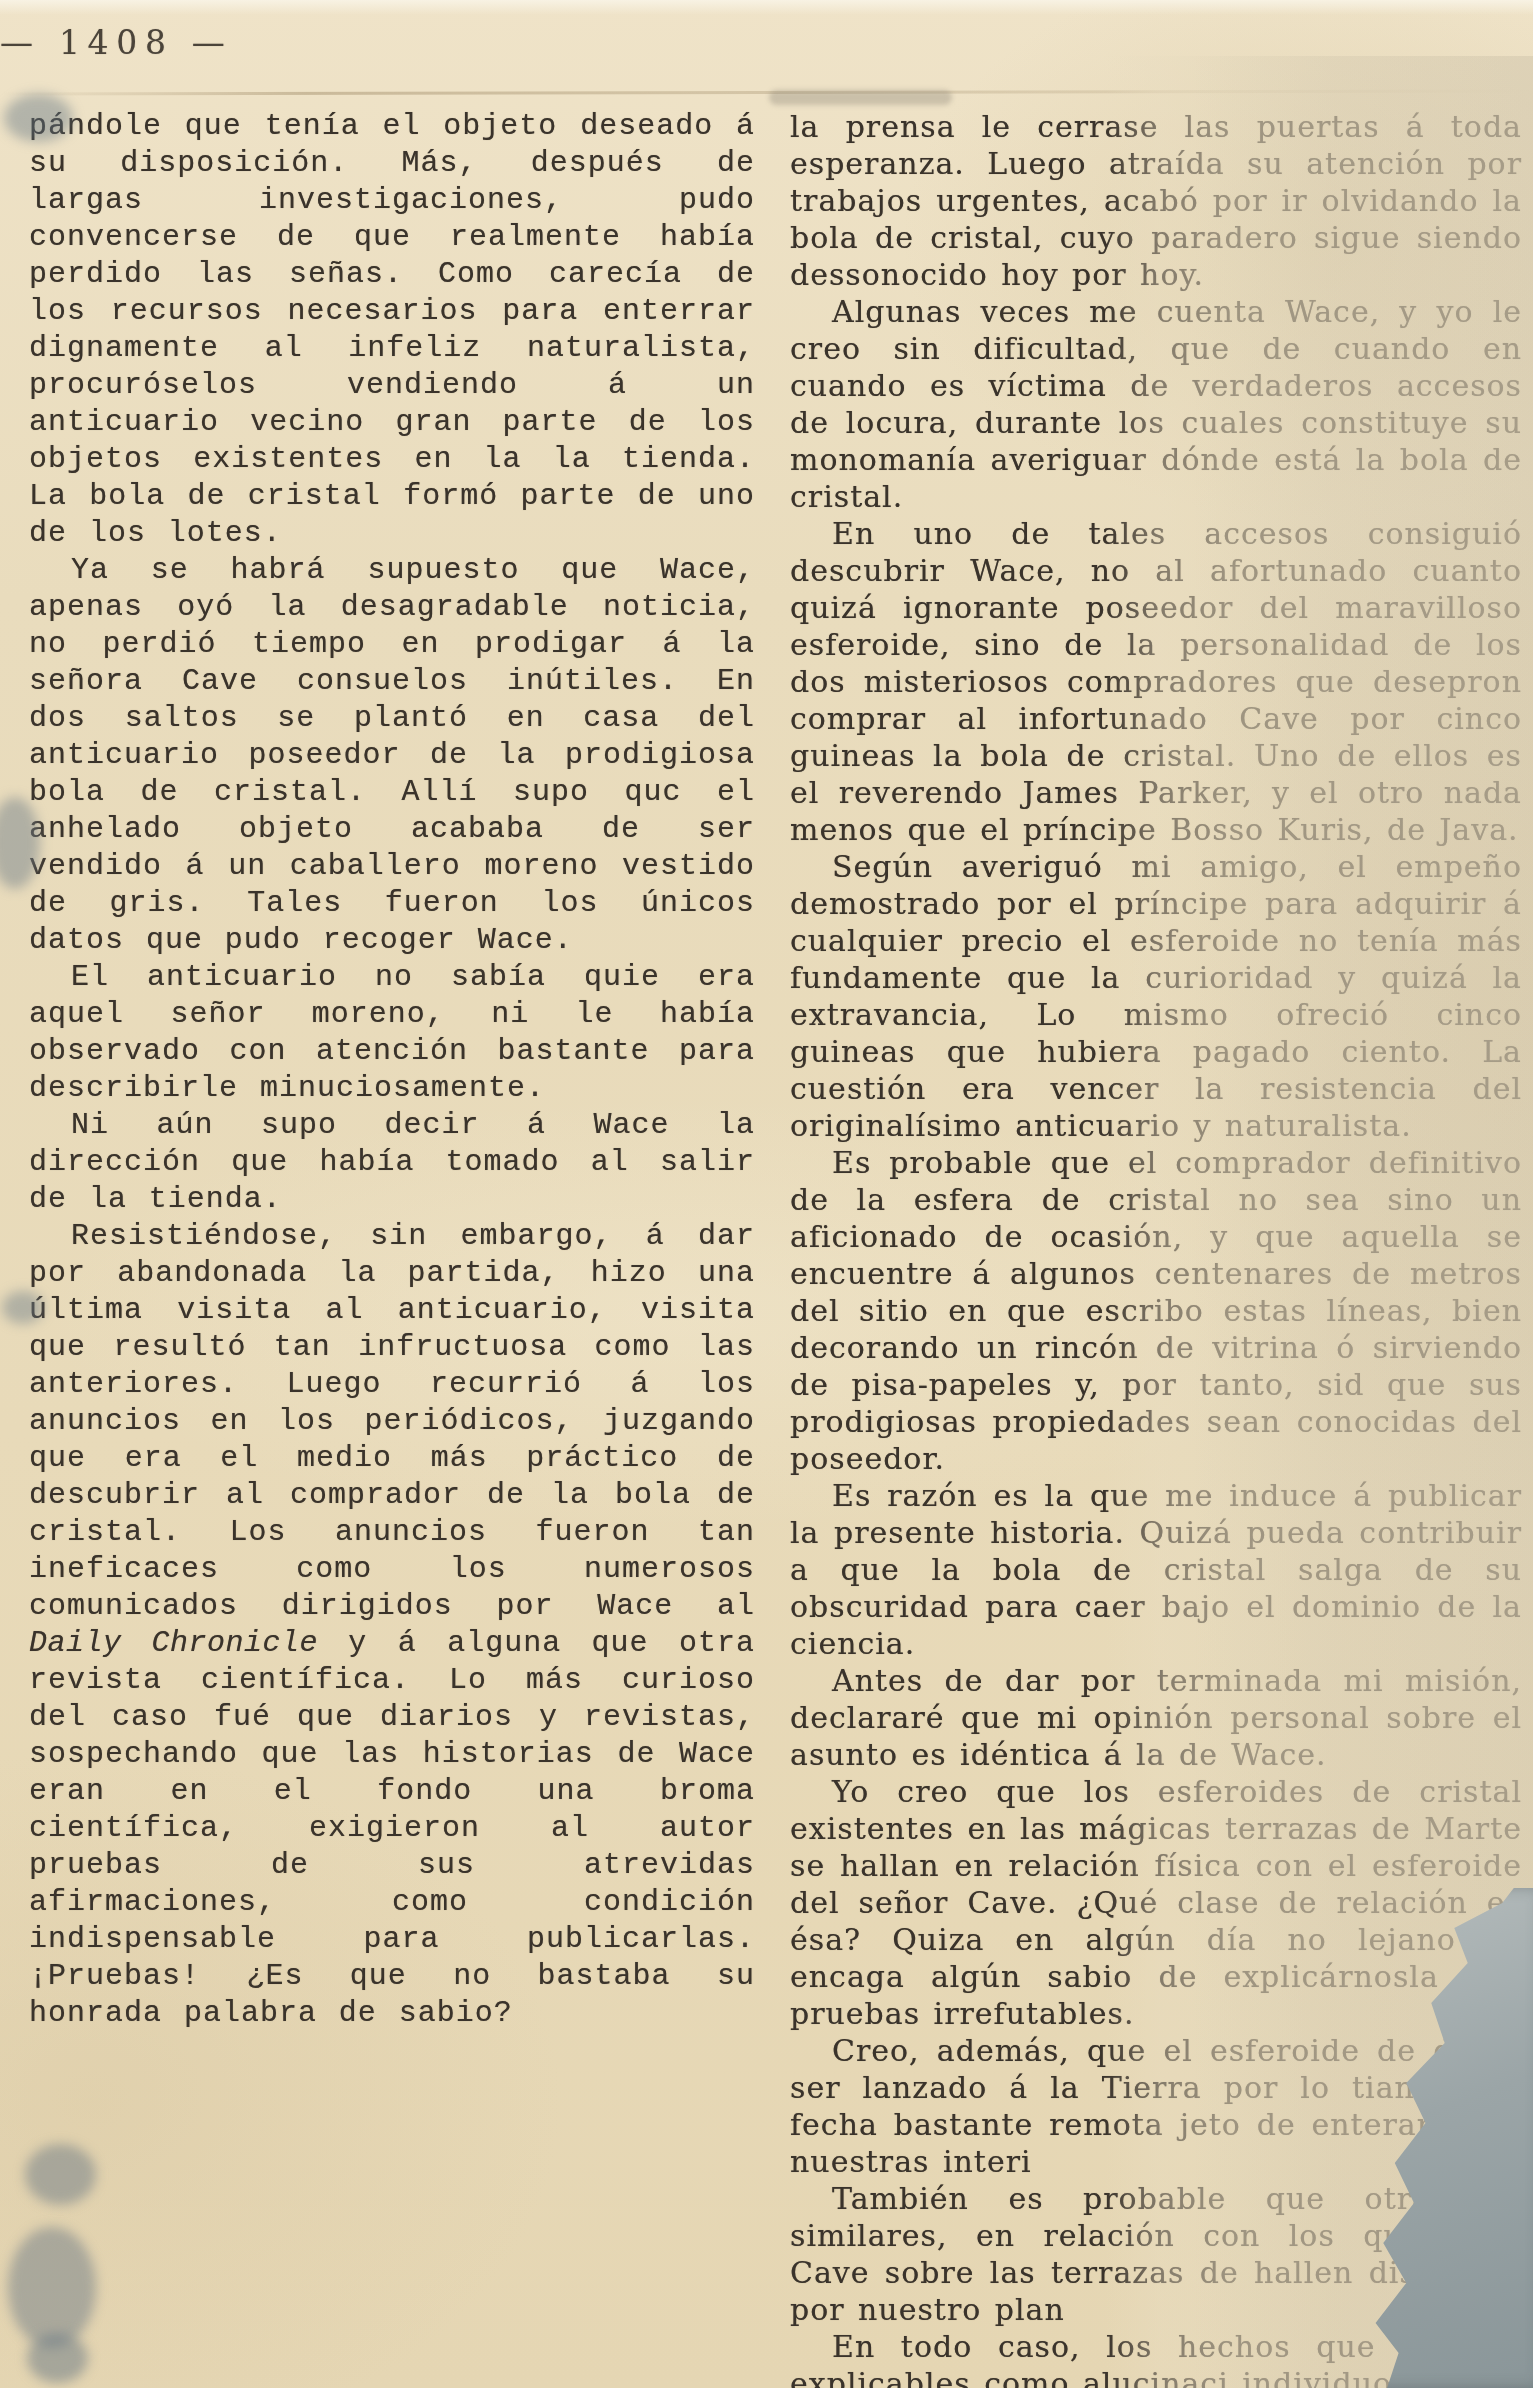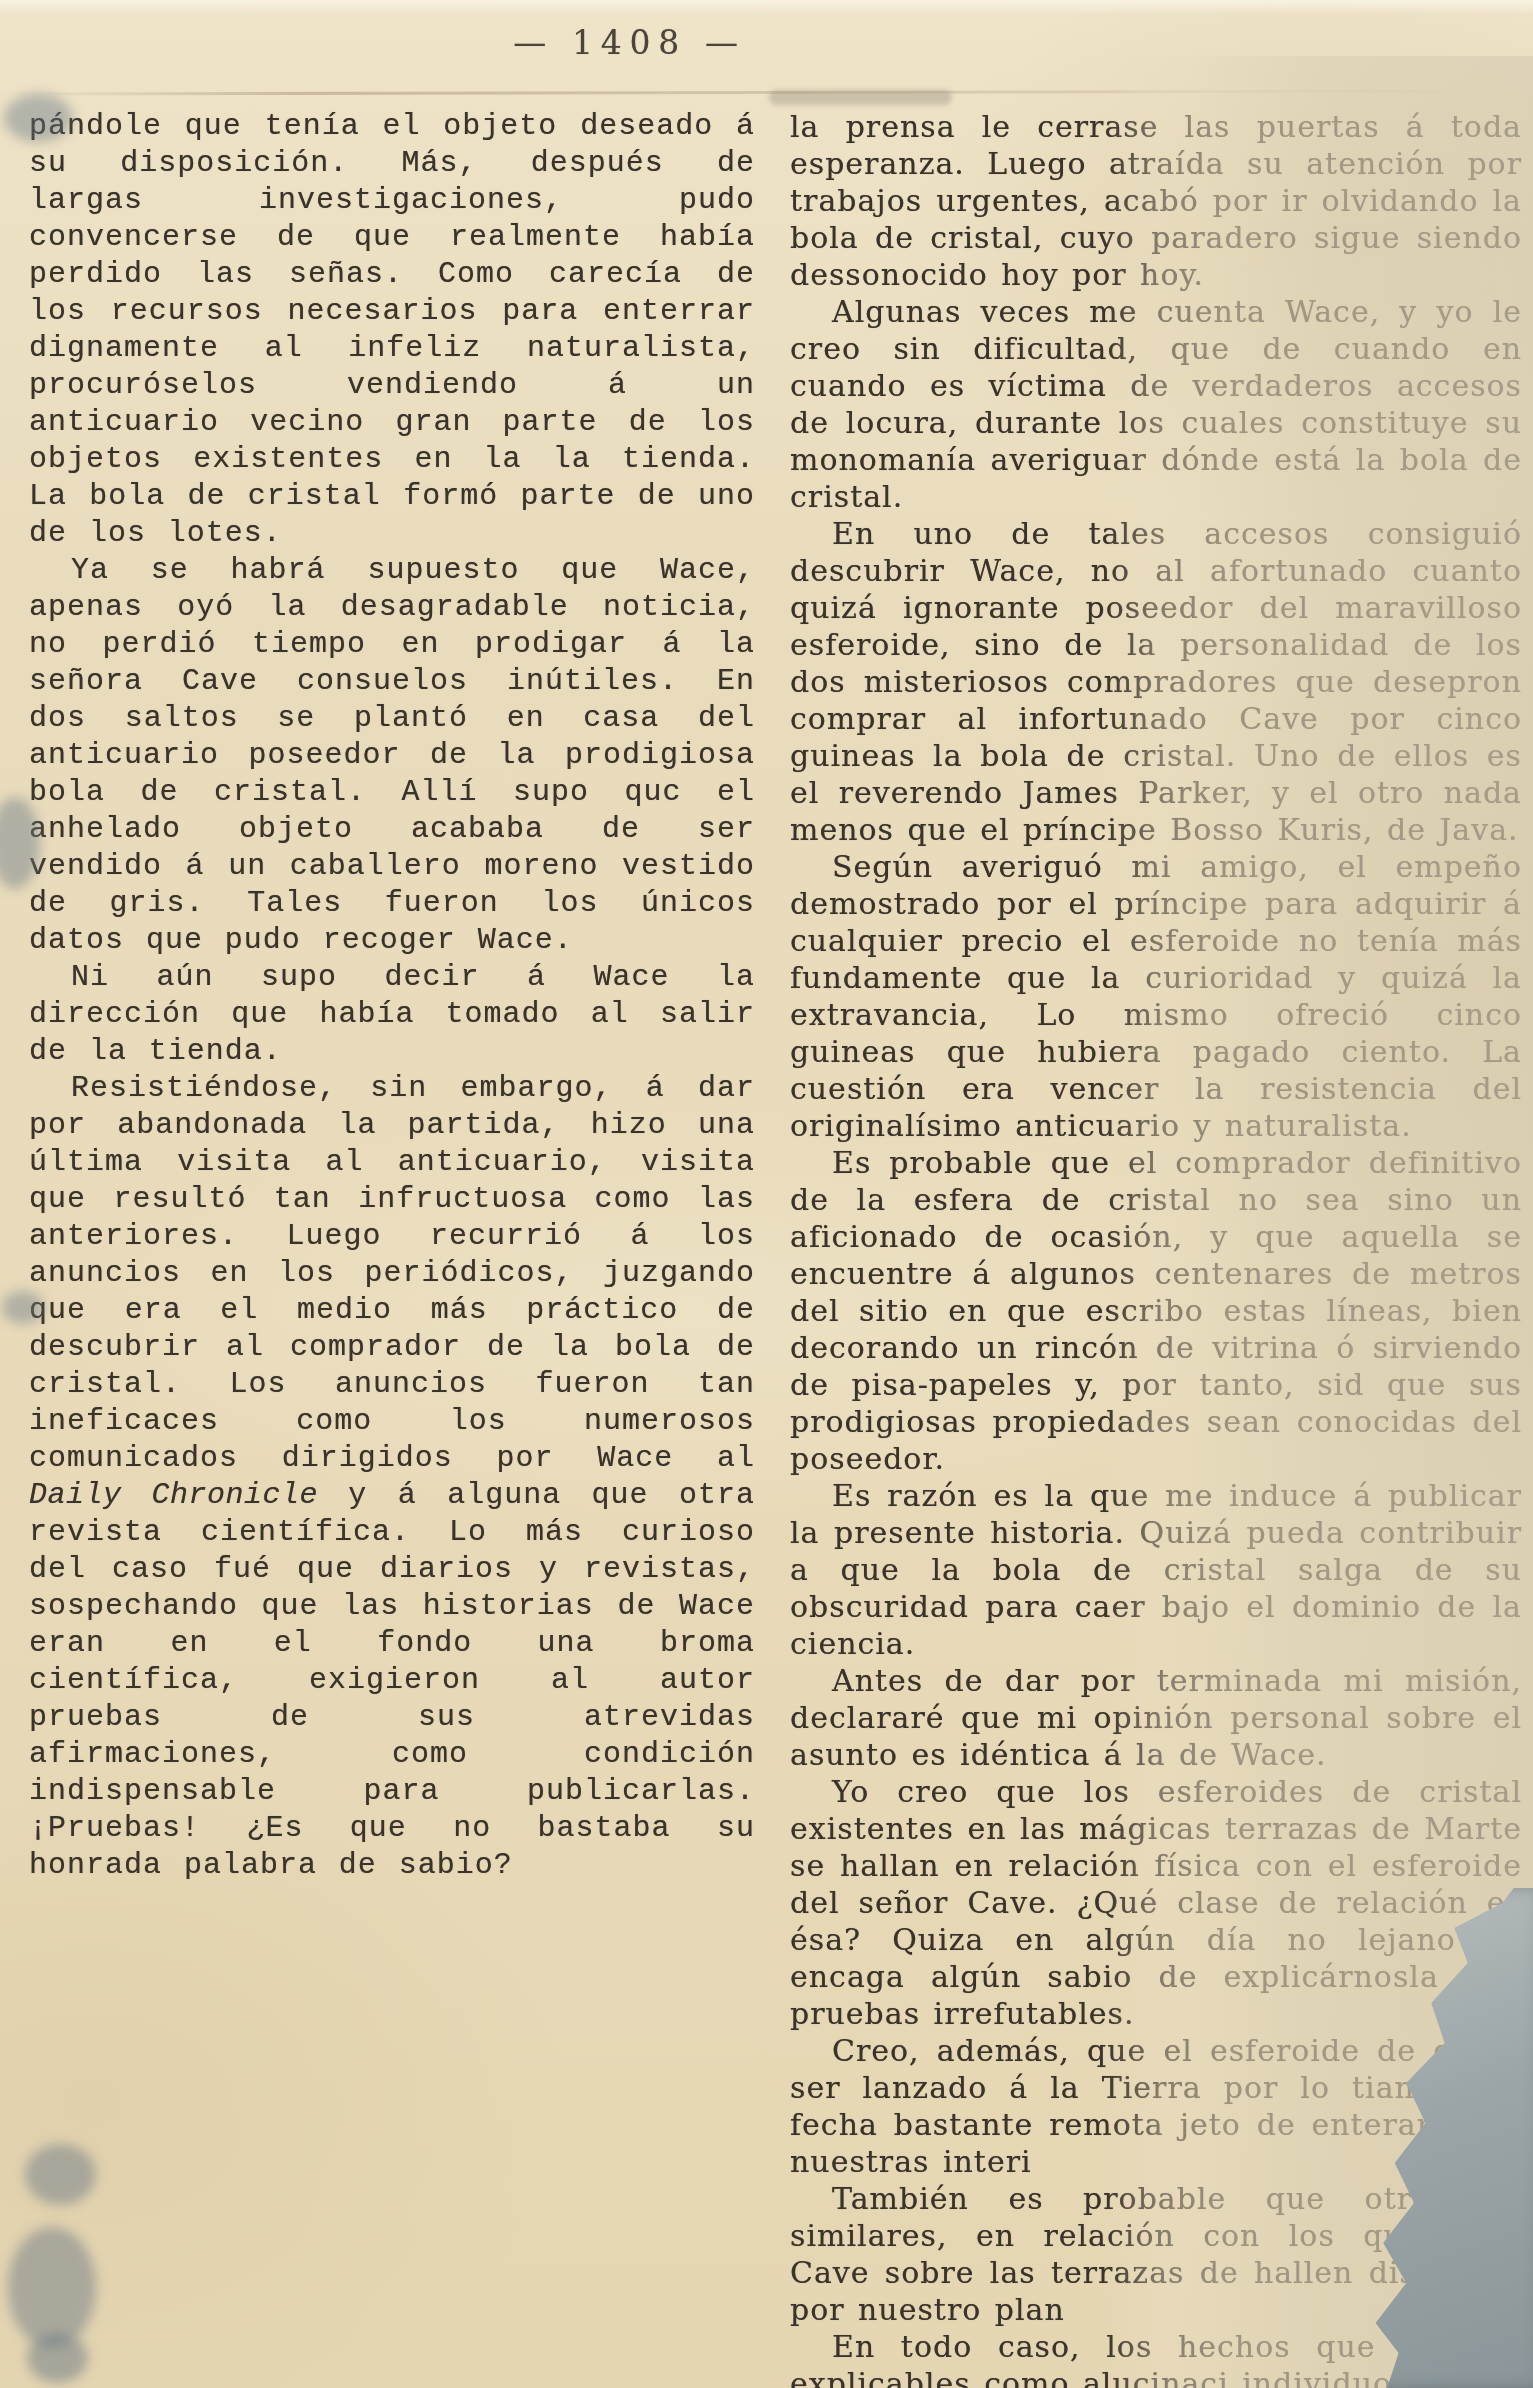--- a/index.html
+++ b/index.html
@@ -7,21 +7,21 @@
     width:1533px;height:2388px;position:relative;overflow:hidden;
     font-family:"DejaVu Serif","Liberation Serif",serif;
     background:
       radial-gradient(ellipse 596px 403px at 86% 10%, rgba(213,196,156,.42), rgba(0,0,0,0) 70%),
       radial-gradient(ellipse 500px 730px at 97% 42%, rgba(209,190,148,.38), rgba(0,0,0,0) 72%),
       radial-gradient(ellipse 672px 500px at 6% 88%, rgba(214,196,158,.35), rgba(0,0,0,0) 70%),
       radial-gradient(ellipse 865px 288px at 45% 55%, rgba(246,238,216,.35), rgba(0,0,0,0) 75%),
       linear-gradient(180deg,#efe3c8 0%,#e9dcbd 25%,#e8dab9 60%,#e5d6b3 100%);
   }
   .page-number{
-    position:absolute;top:23px;left:0;width:1259px;text-align:center;
+    position:absolute;top:23px;left:0;width:1259px;
     font-size:33px;color:#4b443a;letter-spacing:7.7px;
     text-shadow:0 0 1px rgba(60,50,40,.4);
   }
   .crease{
     position:absolute;top:91px;left:0;width:1533px;height:2.9px;
     background:linear-gradient(to right, rgba(158,137,101,0) 0, rgba(158,137,101,.45) 20%, rgba(158,137,101,.28) 60%, rgba(158,137,101,.1) 90%, rgba(158,137,101,0));
     transform:rotate(-.12deg);
   }
   .column{
     position:absolute;top:108px;height:2281px;overflow:hidden;
@@ -73,20 +73,21 @@
 
 <div class="edge-top"></div>
 
 <div class="page-number">— 1408 —</div>
 
 <div class="crease"></div>
 
 <div class="column" id="col-left">
     <p>pándole que tenía el objeto deseado á su disposición.  Más, después de largas investigaciones, pudo convencerse de que realmente había perdido las señas. Como carecía de los recursos necesarios para enterrar dignamente al infeliz naturalista, procuróselos vendiendo á un anticuario vecino gran parte de los objetos existentes en la la tienda. La bola de cristal formó parte de uno de los lotes.</p>
     <p>Ya se habrá supuesto que Wace, apenas oyó la desagradable noticia, no perdió tiempo en prodigar á la señora Cave consuelos inútiles. En dos saltos se plantó en casa del anticuario poseedor de la prodigiosa bola de cristal. Allí supo quc el anhelado objeto acababa de ser vendido á un caballero moreno vestido de gris. Tales fueron los únicos datos que pudo recoger Wace.</p>
+    <p>El anticuario no sabía quie era aquel señor moreno, ni le había observado con atención bastante para describirle minuciosamente.</p>
     <p>Ni aún supo decir á Wace la dirección que había tomado al salir de la tienda.</p>
     <p><span>Resistiéndose, sin embargo, á dar por abandonada la partida, hizo una última visita al anticuario, visita que resultó tan infructuosa como las anteriores. Luego recurrió á los anuncios en los periódicos, juzgando que era el medio más práctico de descubrir al comprador de la bola de cristal. Los anuncios fueron tan ineficaces como los numerosos comunicados dirigidos por Wace al </span><i>Daily Chronicle</i><span> y á alguna que otra revista científica.  Lo más curioso del caso fué que diarios y revistas, sospechando que las historias de Wace eran en el fondo una broma científica, exigieron al autor pruebas de sus atrevidas afirmaciones, como condición indispensable para publicarlas. ¡Pruebas! ¿Es que no bastaba su honrada palabra de sabio?</span></p>
   </div>
 
 <div class="column" id="col-right">
     <p>la prensa le cerrase las puertas á toda esperanza.  Luego atraída su atención por trabajos urgentes, acabó por ir olvidando la bola de cristal, cuyo paradero sigue siendo dessonocido hoy por hoy.</p>
     <p>Algunas veces me cuenta Wace, y yo le creo sin dificultad, que de cuando en cuando es víctima de verdaderos accesos de locura, durante los cuales constituye su monomanía averiguar dónde está la bola de cristal.</p>
     <p>En uno de tales accesos consiguió descubrir Wace, no al afortunado cuanto quizá ignorante poseedor del maravilloso esferoide, sino de la personalidad de los dos misteriosos compradores que desepron comprar al infortunado Cave por cinco guineas la bola de cristal. Uno de ellos es el reverendo James Parker, y el otro nada menos que el príncipe Bosso Kuris, de Java.</p>
     <p>Según averiguó mi amigo, el empeño demostrado por el príncipe para adquirir á cualquier precio el esferoide no tenía más fundamente que la curioridad y quizá la extravancia, Lo mismo ofreció cinco guineas que hubiera pagado ciento. La cuestión era vencer la resistencia del originalísimo anticuario y naturalista.</p>
     <p>Es probable que el comprador definitivo de la esfera de cristal no sea sino un aficionado de ocasión, y que aquella se encuentre á algunos centenares de metros del sitio en que escribo estas líneas, bien decorando un rincón de vitrina ó sirviendo de pisa-papeles y, por tanto, sid que sus prodigiosas propiedades sean conocidas del poseedor.</p>

